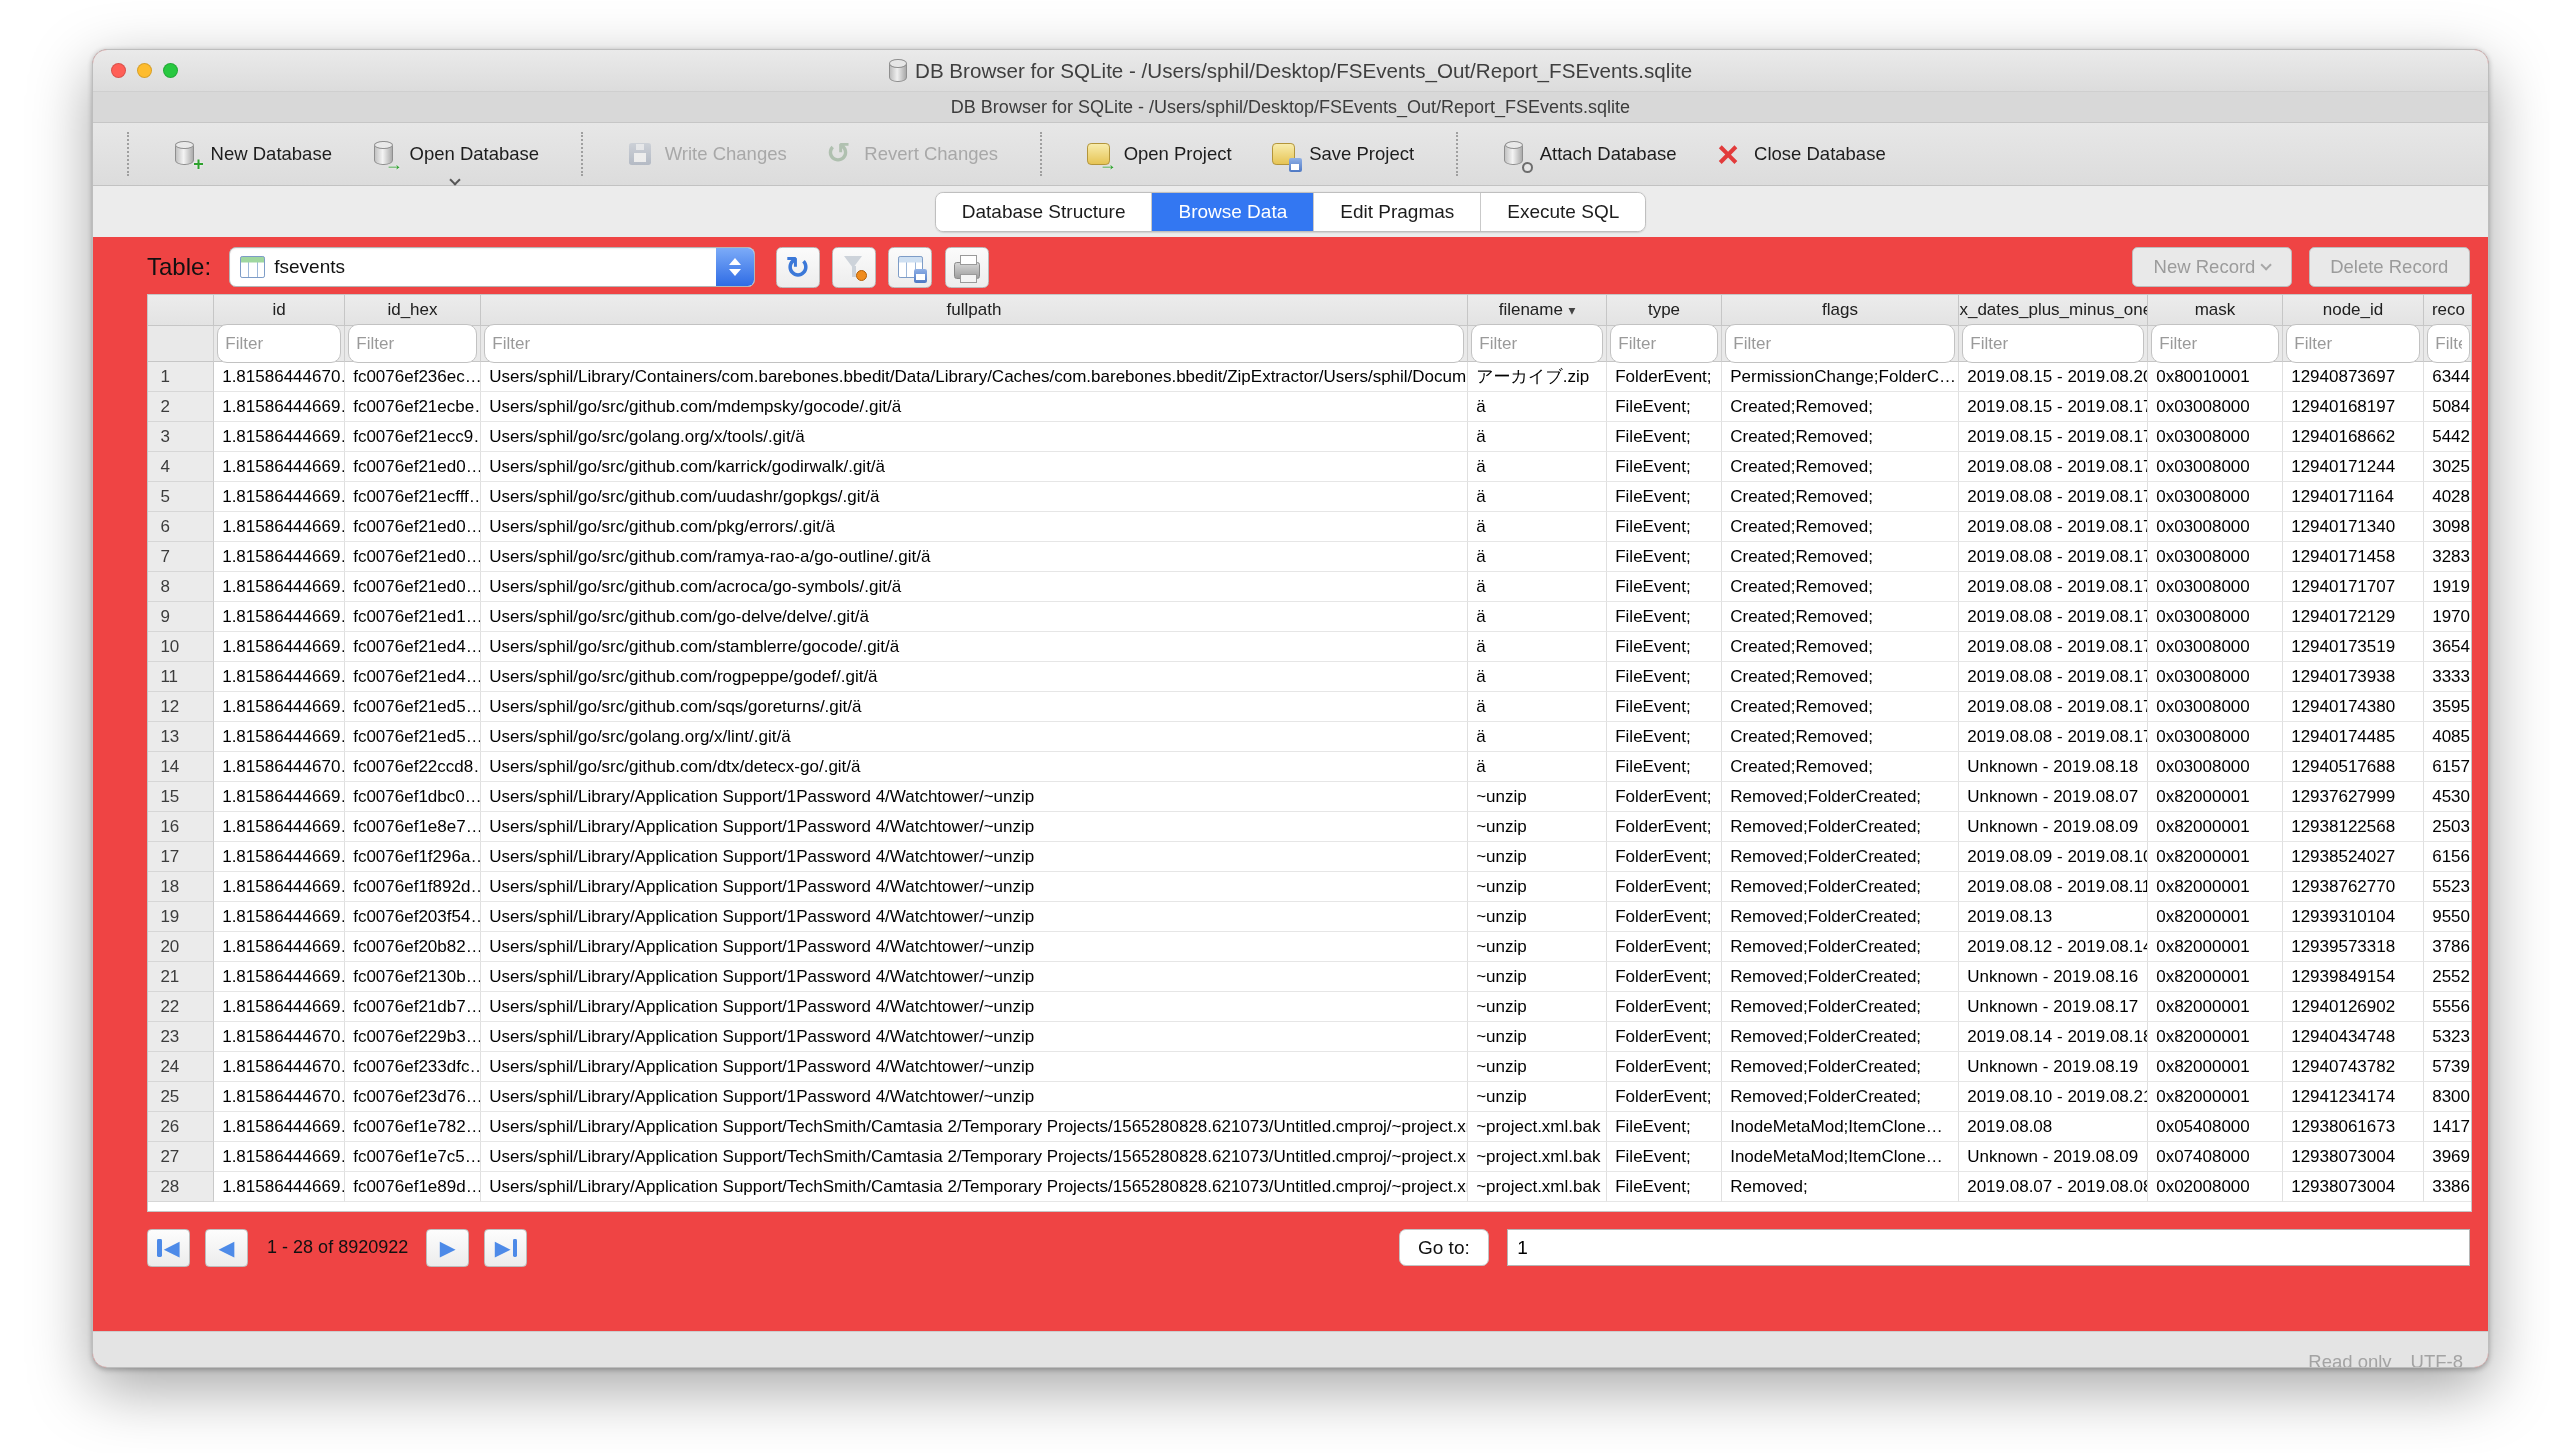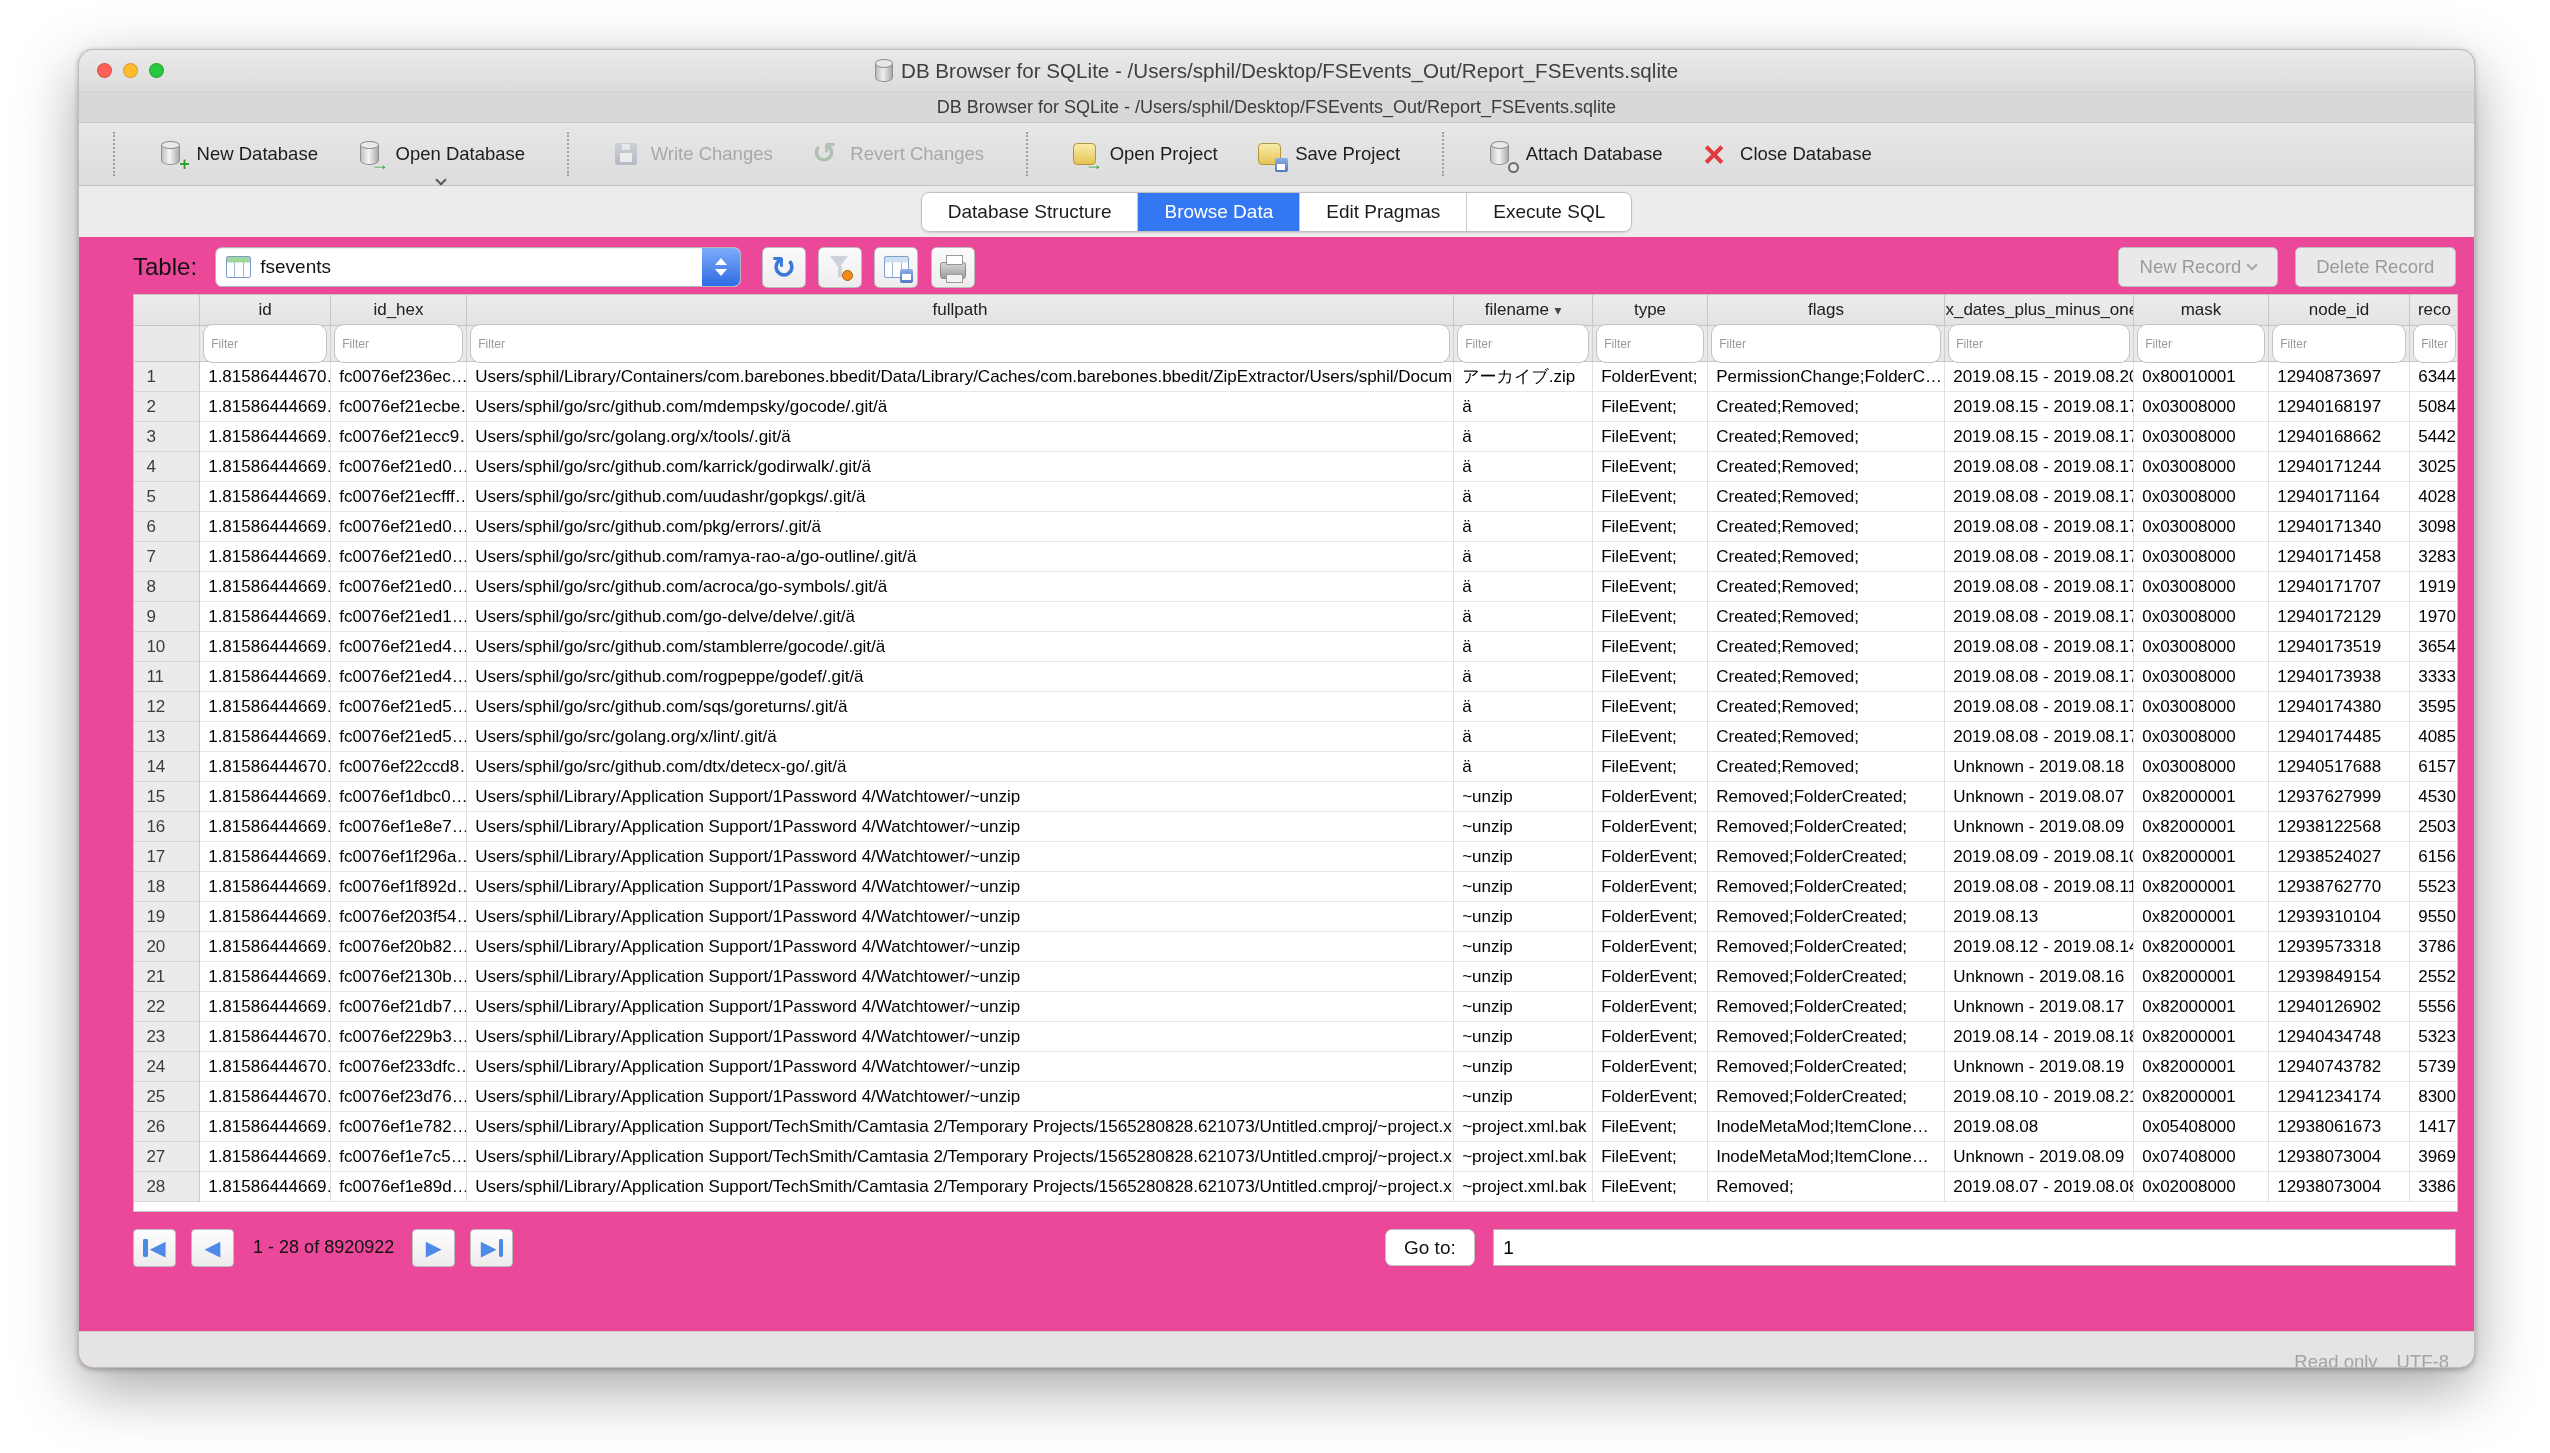--- a/index.html
+++ b/index.html
@@ -1,18 +1,18 @@
 <!DOCTYPE html>
 <html style="font-size:11px"><head>
 <meta charset="utf-8">
 <style>
   * { margin:0; padding:0; box-sizing:border-box; }
   html,body { width:2550px; height:1454px; background:#ffffff; font-family:"Liberation Sans","DejaVu Sans",sans-serif; }
-  .window { position:absolute; left:78px; top:49px; width:2397px; height:1319px;
-    border-radius:15px; background:#ec4899; overflow:hidden;
+  .window { position:absolute; left:92px; top:49px; width:2397px; height:1319px;
+    border-radius:15px; background:#ef4444; overflow:hidden;
     border:0.7px solid #bdbdbd; box-shadow:0 20.6px 62px rgba(0,0,0,.35), 0 1.4px 5.5px rgba(0,0,0,.25); }
 
   
   .titlebar { position:relative; height:41px; background:linear-gradient(#eaeaea,#dcdcdc); display:flex; align-items:center; justify-content:center; }
   .traffic { position:absolute; left:18px; top:0; height:100%; display:flex; align-items:center; gap:11px; }
   .light { width:15px; height:15px; border-radius:50%; border:0.7px solid rgba(0,0,0,.15); }
   .title-wrap { display:flex; align-items:center; gap:8.2px; }
   .db-glyph { width:18px; height:22px; position:relative; background:linear-gradient(90deg,#bdbdbd,#efefef 45%,#a9a9a9); border-radius:8.2px/4.8px; border:0.7px solid #8f8f8f; }
   .db-glyph::before { content:""; position:absolute; left:-0.7px; right:-0.7px; top:-1.4px; height:6.9px; border-radius:50%; background:#e6e6e6; border:0.7px solid #8f8f8f; }
   .win-title { font-size:20.6px; color:#3f3f3f; }
@@ -82,21 +82,21 @@
 
   
   .grid { margin-left:54px; width:2325px; height:918px; background:#ffffff; border:0.7px solid #c6c6c6; overflow:hidden; }
   .grow { display:flex; }
   .c0{width:66px;} .c1{width:131px;} .c2{width:136px;} .c3{width:987px;} .c4{width:139px;}
   .c5{width:115px;} .c6{width:237px;} .c7{width:189px;} .c8{width:135px;} .c9{width:141px;} .c10{width:50px;}
   .hcell { height:31px; background:linear-gradient(#ececec,#e3e3e3); border-right:0.7px solid #c6c6c6; border-bottom:0.7px solid #c6c6c6;
     display:flex; align-items:center; justify-content:center; font-size:17px; color:#202020; gap:5.5px; overflow:hidden; white-space:nowrap; flex:none; }
   .sort-ind { font-size:13.7px; color:#444; }
   .fcell { height:36px; background:#e9e9e9; border-right:0.7px solid #cfcfcf; border-bottom:0.7px solid #c6c6c6; display:flex; align-items:center; padding:0 3.4px; flex:none; }
-  .fcell input { width:100%; height:39px; border:0.7px solid #c2c2c2; border-radius:10px; font-size:12px; padding:0 6.9px; color:#222; outline:none; font-family:inherit; }
+  .fcell input { width:100%; height:39px; border:0.7px solid #c2c2c2; border-radius:10px; font-size:17px; padding:0 6.9px; color:#222; outline:none; font-family:inherit; }
   .fcell input::placeholder { color:#9a9a9a; }
   .dcell { height:30px; border-right:0.7px solid #e0e0e0; border-bottom:0.7px solid #e6e6e6; font-size:17px; color:#000;
     display:flex; align-items:center; padding:0 8.2px; white-space:nowrap; overflow:hidden; flex:none; }
   .dcell.rn { background:#ebebeb; color:#3c3c3c; justify-content:flex-start; border-right:0.7px solid #c9c9c9; border-bottom:0.7px solid #d6d6d6; padding-left:12.4px; }
 
   
   .pager { display:flex; align-items:center; padding:16.5px 18px 0 54px; }
   .pbtn { width:43px; height:38px; border:0.7px solid #bdbdbd; border-radius:4.1px; background:linear-gradient(#fdfdfd,#ececec); display:flex; align-items:center; justify-content:center; gap:2.1px; margin-right:15px; }
   .pbtn .tri { font-size:20.6px; color:#4d8ae8; line-height:1; }
   .pbtn .bar { width:4.1px; height:18px; background:#4d8ae8; border-radius:1.4px; }

